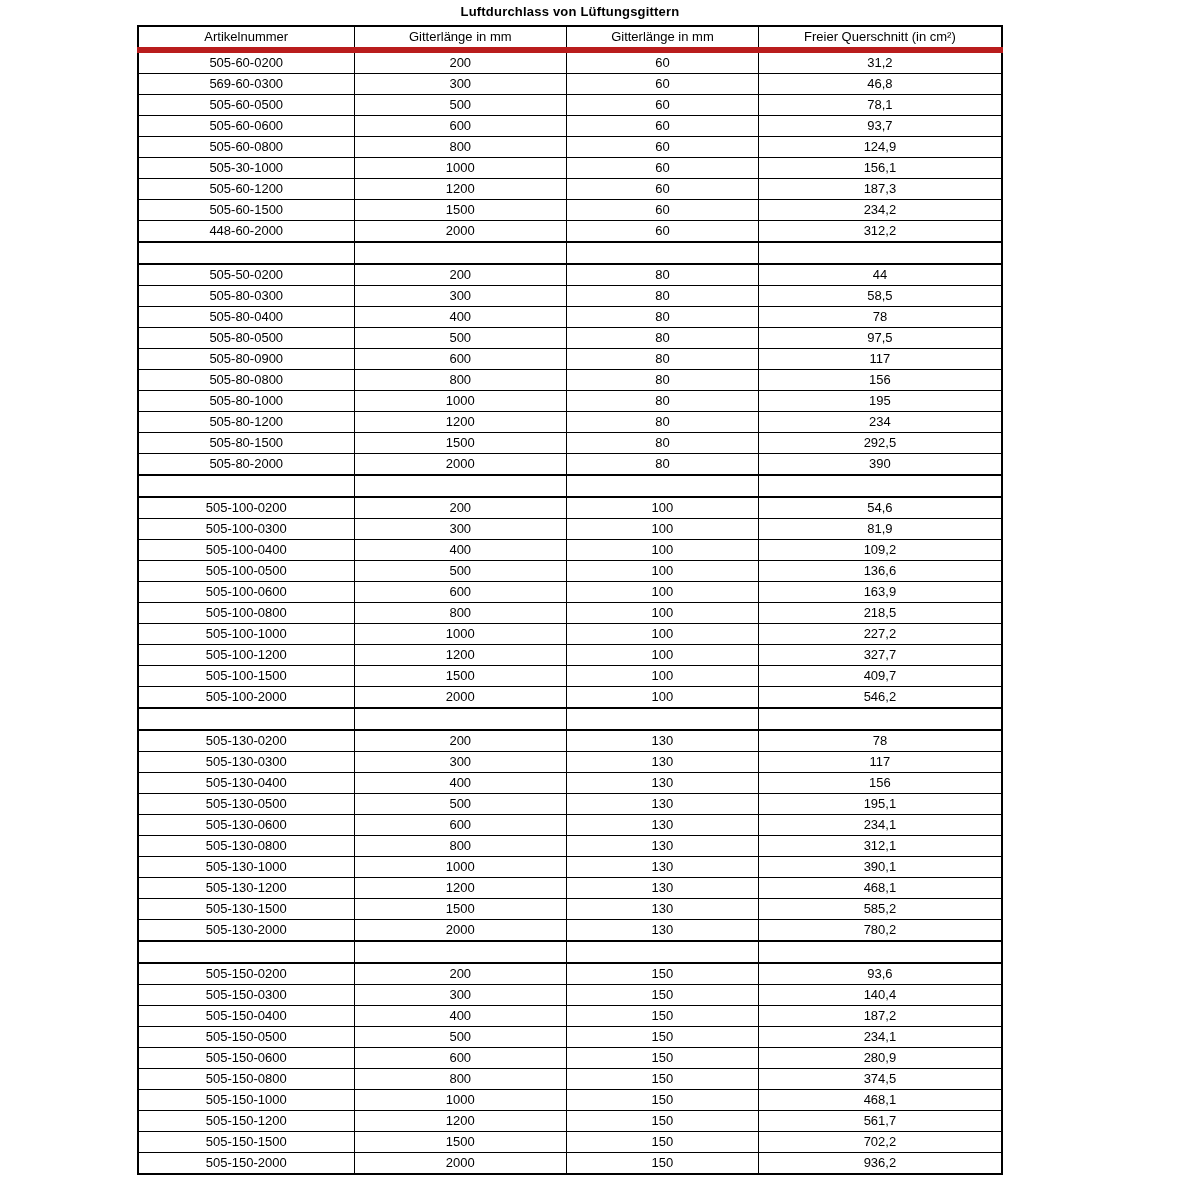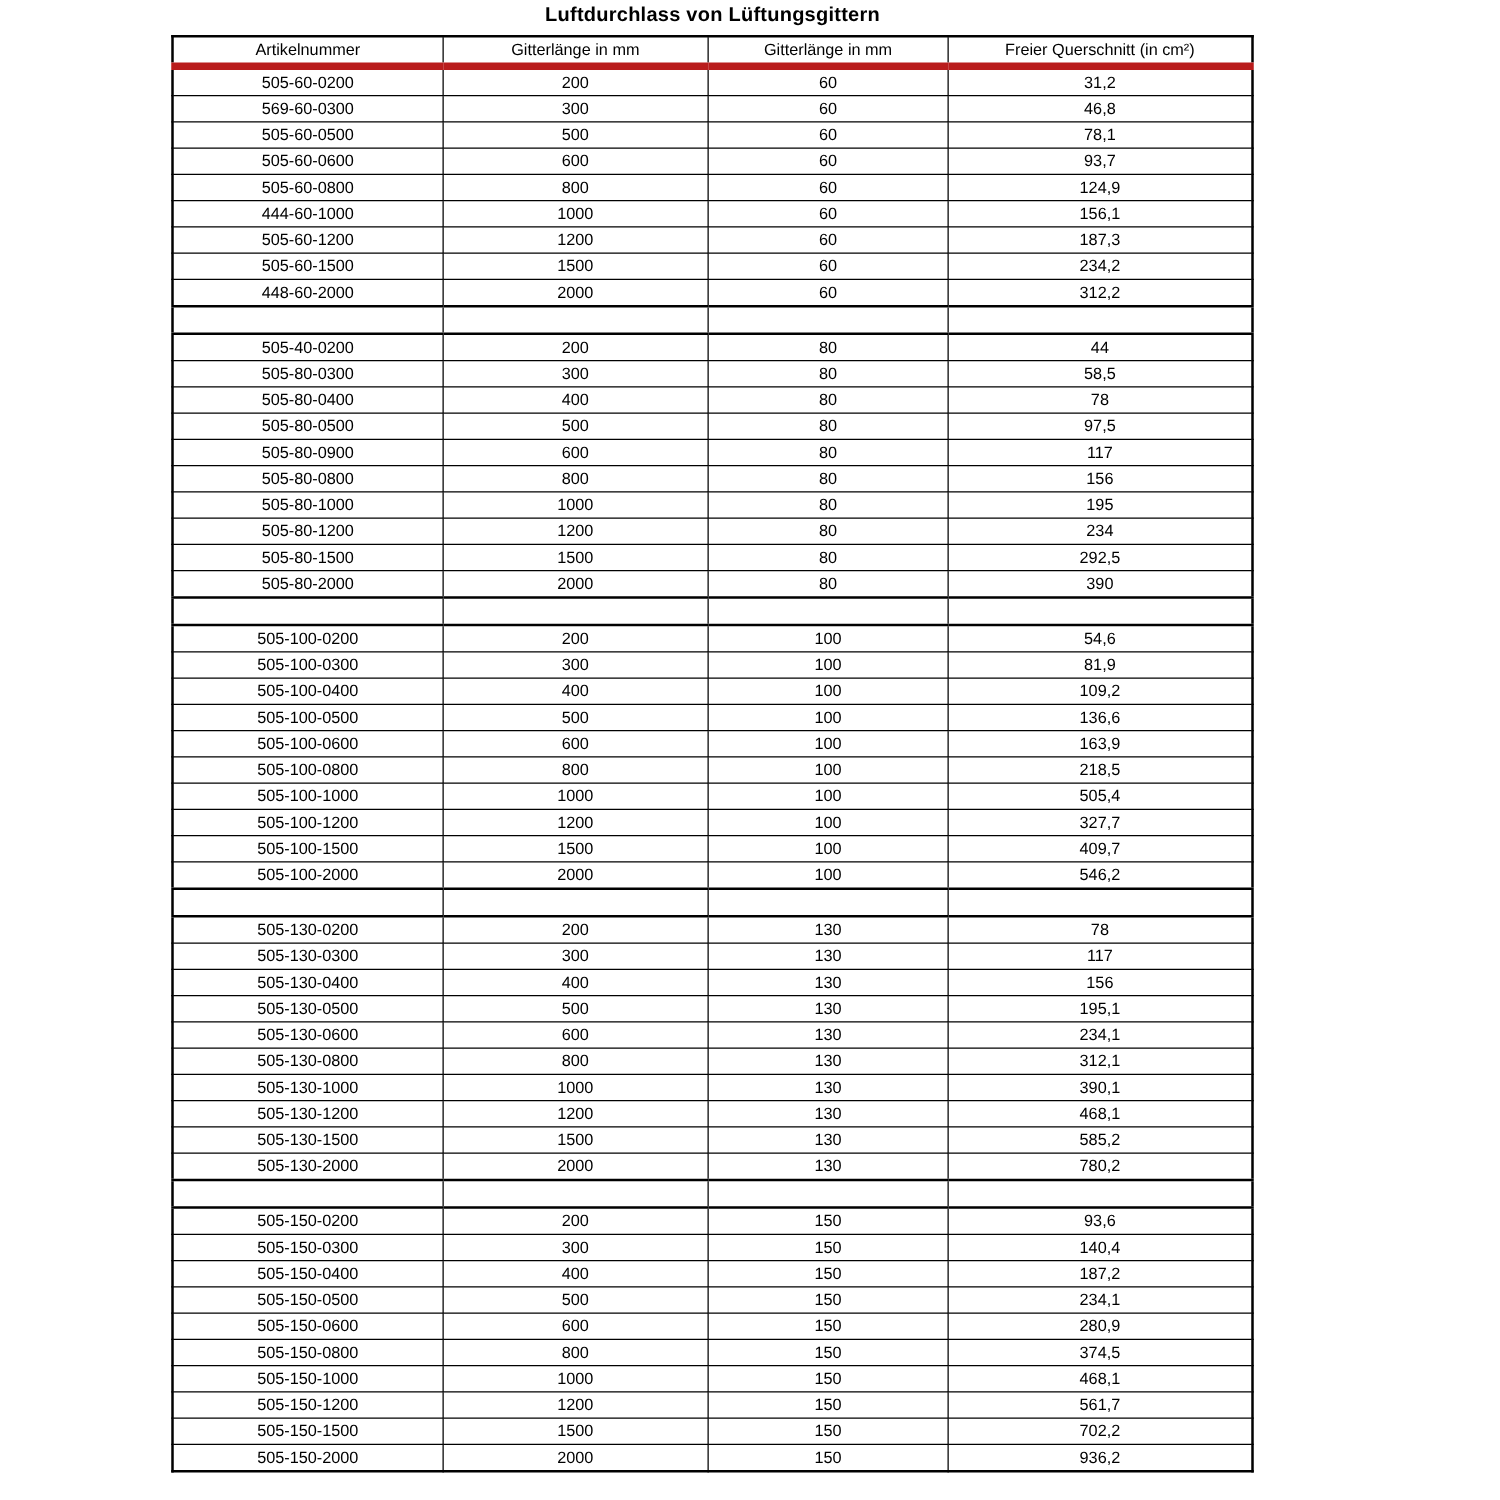--- a/index.html
+++ b/index.html
@@ -10,21 +10,21 @@
     height: 1200px;
     background: #ffffff;
     color: #000000;
     font-family: "Liberation Sans", sans-serif;
   }
   .page {
     width: 866px;
     margin: 4px 0 0 137px;
   }
   .title {
-    font-size: 16px;
+    font-size: 13px;
     font-weight: bold;
     text-align: center;
     margin: 0 0 6px 0;
     letter-spacing: 0.2px;
   }
   table.airflow {
     border-collapse: collapse;
     width: 100%;
     table-layout: fixed;
     border: 2px solid #000000;
@@ -95,21 +95,21 @@
           <td>60</td>
           <td>93,7</td>
         </tr>
         <tr>
           <td>505-60-0800</td>
           <td>800</td>
           <td>60</td>
           <td>124,9</td>
         </tr>
         <tr>
-          <td>444-60-1000</td>
+          <td>505-30-1000</td>
           <td>1000</td>
           <td>60</td>
           <td>156,1</td>
         </tr>
         <tr>
           <td>505-60-1200</td>
           <td>1200</td>
           <td>60</td>
           <td>187,3</td>
         </tr>
@@ -125,21 +125,21 @@
           <td>60</td>
           <td>312,2</td>
         </tr>
         <tr class="sep">
           <td>&nbsp;</td>
           <td>&nbsp;</td>
           <td>&nbsp;</td>
           <td>&nbsp;</td>
         </tr>
         <tr>
-          <td>505-40-0200</td>
+          <td>505-50-0200</td>
           <td>200</td>
           <td>80</td>
           <td>44</td>
         </tr>
         <tr>
           <td>505-80-0300</td>
           <td>300</td>
           <td>80</td>
           <td>58,5</td>
         </tr>
@@ -230,21 +230,21 @@
         <tr>
           <td>505-100-0800</td>
           <td>800</td>
           <td>100</td>
           <td>218,5</td>
         </tr>
         <tr>
           <td>505-100-1000</td>
           <td>1000</td>
           <td>100</td>
-          <td>505,4</td>
+          <td>227,2</td>
         </tr>
         <tr>
           <td>505-100-1200</td>
           <td>1200</td>
           <td>100</td>
           <td>327,7</td>
         </tr>
         <tr>
           <td>505-100-1500</td>
           <td>1500</td>

